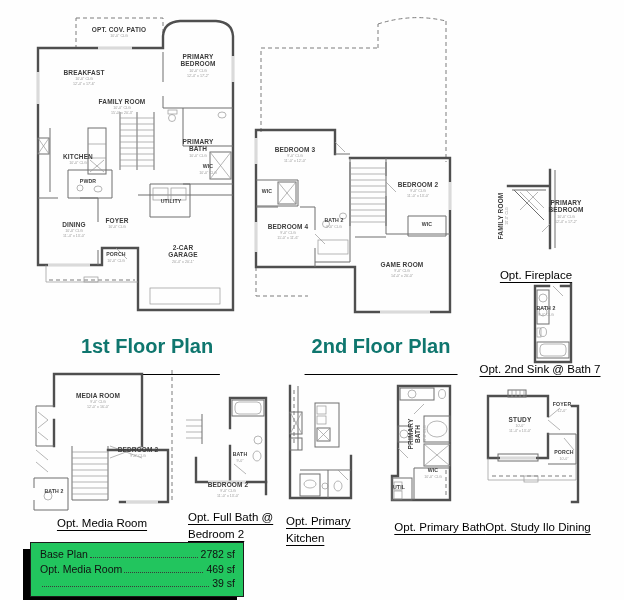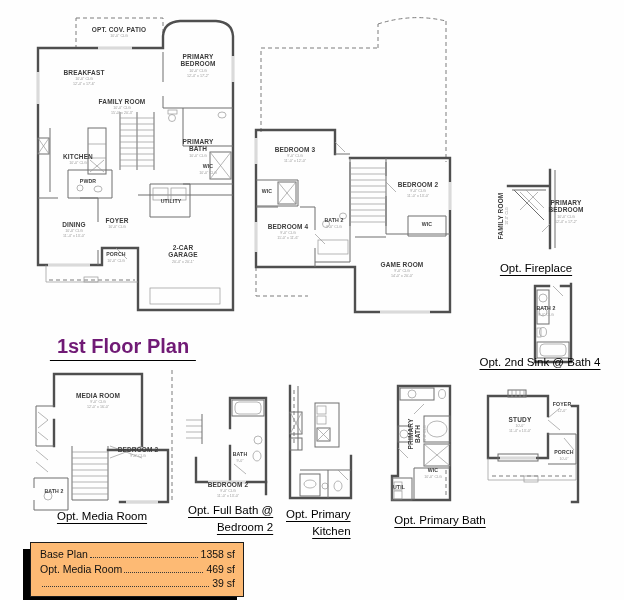--- a/index.html
+++ b/index.html
@@ -16,28 +16,28 @@
   
   .room{position:absolute;transform:translate(-50%,-50%);text-align:center;color:#3c3c3c;
         font-weight:bold;font-size:6.5px;line-height:1.15;letter-spacing:.15px;white-space:nowrap;}
   .room .nm{display:block;}
   .room .sub{display:block;font-weight:normal;font-size:3.6px;color:#9a9a9a;letter-spacing:0;
              white-space:pre-line;line-height:1.3;margin-top:1px;}
   .room.wrap{white-space:normal;}
   .room.sm{font-size:5.2px;}
   .room.rot{transform:translate(-50%,-50%) rotate(-90deg);}
   
-  .floor-title{position:absolute;transform:translateX(-50%);font-size:20px;color:#701a75;
-               white-space:nowrap;border-bottom:1.8px solid #000;padding:0 7px 2px;}
+  .floor-title{position:absolute;transform:translateX(-50%);font-size:20px;color:#0f766e;
+               white-space:nowrap;border-bottom:1.8px solid #000;padding:0 7px 16px;margin-left:24px;}
   .opt-title{position:absolute;transform:translateX(-50%);font-size:11.5px;color:#000;
-             white-space:nowrap;line-height:1.45;}
-  .opt-title.leftal{transform:none;text-align:right;}
+             white-space:nowrap;line-height:1.45;margin-top:7px;}
+  .opt-title.leftal{transform:none;}
   .opt-title .line{display:block;text-decoration:underline;text-underline-offset:2.5px;}
   
-  .summary{position:absolute;left:30px;top:542px;width:214px;background:#fdba74;
+  .summary{position:absolute;left:30px;top:542px;width:214px;background:#22c55e;
            border:1.4px solid #1c1c1c;box-shadow:-7px 7px 0 #000;
            padding:4px 8px 5px 9px;box-sizing:border-box;}
   .srow{display:flex;align-items:baseline;font-size:10.5px;color:#111;line-height:1.4;}
   .leader{flex:1;border-bottom:1.7px dotted #3a3a3a;margin:0 3px 2px 2px;min-width:10px;}
 </style>
 </head>
 <body>
 
 <div class="sheet">
 
@@ -164,20 +164,21 @@
 11'-0" x 13'-0"</span>
       </div>
     <div class="room sm" style="left:177px;top:213px">
         <span class="nm">WIC</span>
       </div>
     <div class="room" style="left:152px;top:258px">
         <span class="nm">GAME ROOM</span>
         <span class="sub">9'-0" CLG
 14'-0" x 20'-0"</span>
       </div>
+    <h2 class="floor-title" style="left:107px;top:306px">2nd Floor Plan</h2>
   </figure>
 
   <figure class="plan" style="left:492px;top:168px;width:110px;height:112px">
     <svg width="100" height="88" viewBox="0 0 100 88">
       <path class="w" d="M16,18 H58 M58,2 V80"></path>
       <path class="i" d="M20,22 H54 M63,2 V80 M22,22 L52,52"></path>
       <path class="t" d="M28,24 L46,42 M46,24 L28,42 M34,22 L52,40 M58,56 L50,64"></path>
     </svg>
     <div class="room rot" style="left:12px;top:48px">
         <span class="nm">FAMILY ROOM</span>
@@ -203,21 +204,21 @@
         <rect class="t" x="10" y="46" width="4" height="9"></rect>
       <rect class="i" x="10" y="60" width="32" height="16"></rect>
       <rect class="t" x="13" y="62" width="26" height="12" rx="4"></rect>
       <path class="t" d="M26,4 L36,14"></path>
     </svg>
     <div class="room sm" style="left:56px;top:30px">
         <span class="nm">BATH 2</span>
         <span class="sub">9'-0" CLG</span>
       </div>
     <div class="opt-title" style="left:50px;top:72px">
-        <span class="line">Opt. 2nd Sink @ Bath 4</span>
+        <span class="line">Opt. 2nd Sink @ Bath 7</span>
       </div>
   </figure>
 
   <figure class="plan" style="left:24px;top:360px;width:158px;height:165px">
     <svg width="152" height="144" viewBox="0 0 152 144" style="top:2px">
       <path class="w" d="M30,12 H118 V84 M30,12 V44 M30,58 V84"></path>
       <path class="i" d="M12,44 H30 M12,44 V84 M12,84 H30"></path>
       <path class="t" d="M14,50 L24,58 M24,58 L14,66 M14,70 L24,78"></path>
       <path class="i" d="M48,84 V138 M84,84 V138 M48,138 H84"></path>
       <path class="t" d="M48,90 H84 M48,96 H84 M48,102 H84 M48,108 H84 M48,114 H84 M48,120 H84 M48,126 H84 M48,132 H84"></path>
@@ -357,27 +358,30 @@
 11'-4" x 13'-0"</span>
       </div>
     <div class="room sm" style="left:82px;top:22px">
         <span class="nm">FOYER</span>
         <span class="sub">12'-0"</span>
       </div>
     <div class="room sm" style="left:84px;top:70px">
         <span class="nm">PORCH</span>
         <span class="sub">10'-0"</span>
       </div>
+    <div class="opt-title" style="left:58px;top:126px">
+        <span class="line">Opt. Study Ilo Dining</span>
+      </div>
   </figure>
 
   <div class="summary">
     <div class="srow">
       <span>Base Plan</span>
       <span class="leader"></span>
-      <span>1358 sf</span>
+      <span>2782 sf</span>
     </div>
     <div class="srow">
       <span>Opt. Media Room</span>
       <span class="leader"></span>
       <span>469 sf</span>
     </div>
     <div class="srow">
       <span class="leader"></span>
       <span>39 sf</span>
     </div>

